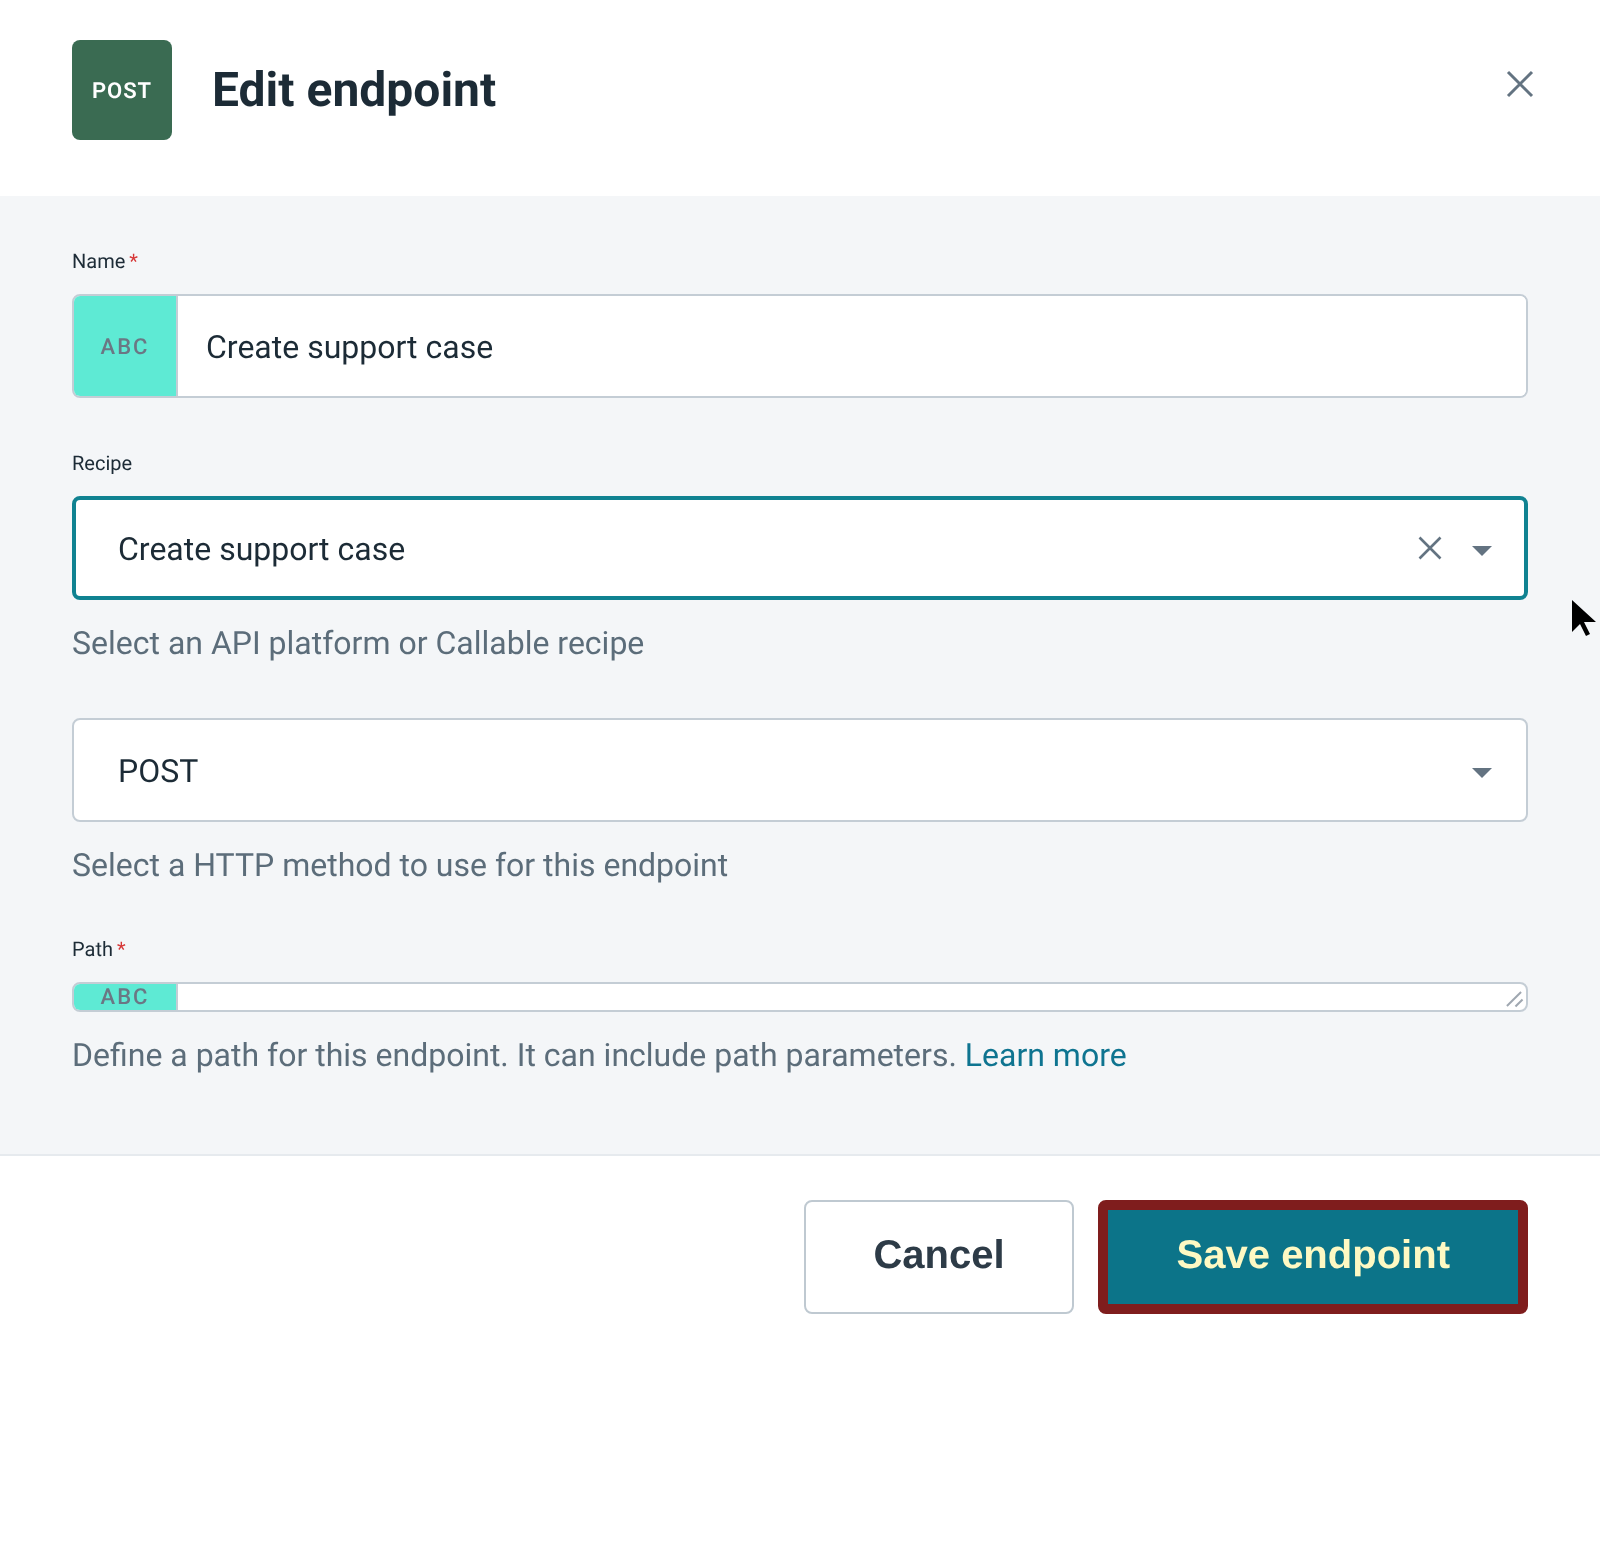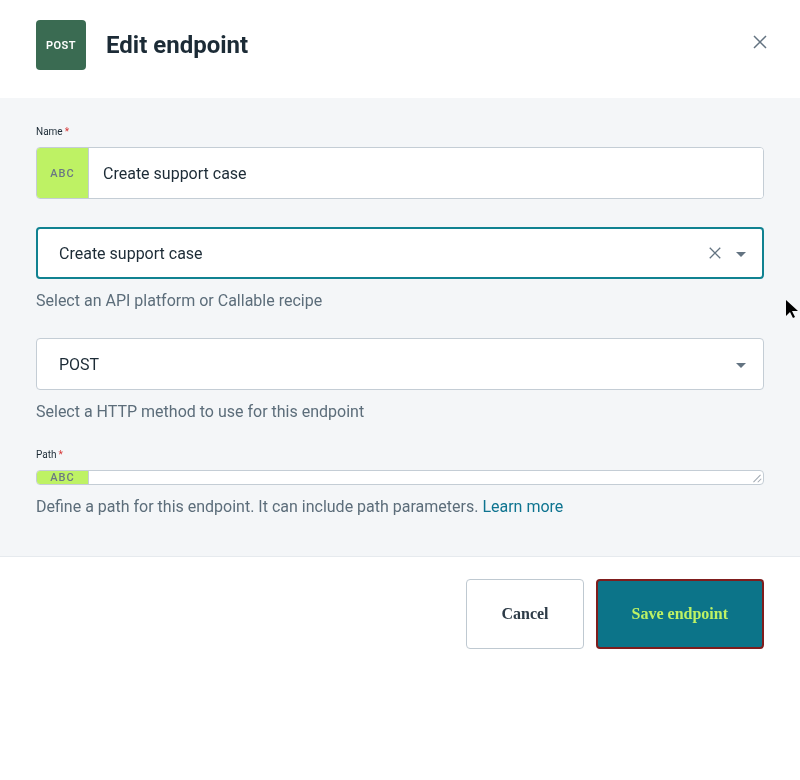--- a/index.html
+++ b/index.html
@@ -75,21 +75,21 @@
     }
     .input-wrapper {
       display: flex;
       background: #ffffff;
       border: 1px solid #c4cdd5;
       border-radius: 4px;
       height: 52px;
       overflow: hidden;
     }
     .input-prefix {
-      background: #bef264;
+      background: #5eead4;
       border-right: 1px solid #c4cdd5;
       display: flex;
       align-items: center;
       justify-content: center;
       width: 52px;
       font-size: 11px;
       letter-spacing: 1px;
       color: #6b7784;
       font-weight: 500;
     }
@@ -201,36 +201,36 @@
     }
     .footer {
       display: flex;
       justify-content: flex-end;
       gap: 12px;
       padding: 22px 36px 24px 36px;
       background: #ffffff;
       border-top: 1px solid #e6eaee;
     }
     .btn {
-      padding: 24px 34px;
-      font-size: 16px;
+      padding: 12px 34px;
+      font-size: 20px;
       font-weight: 600;
       border-radius: 4px;
       cursor: pointer;
-      font-family: Liberation Serif, serif;
+      font-family: Liberation Sans, sans-serif;
     }
     .btn-cancel {
       background: #ffffff;
       border: 1px solid #bfc9d1;
       color: #2d3b47;
     }
     .btn-primary {
       background: #0c7489;
-      border: 2px solid #7f1d1d;
-      color: #bef264;
+      border: 5px solid #7f1d1d;
+      color: #fef9c3;
     }
     .cursor-indicator {
       position: absolute;
       right: -2px;
       top: 300px;
       width: 16px;
       height: 20px;
       pointer-events: none;
       z-index: 100;
     }
@@ -256,20 +256,21 @@
     <label class="form-label">
       <span>Name</span><span class="required">*</span>
     </label>
     <div class="input-wrapper">
       <div class="input-prefix">ABC</div>
       <input type="text" class="text-input" value="Create support case" style="">
     </div>
   </div>
 
   <div class="form-group">
+    <label class="form-label">Recipe</label>
     <div class="select-wrapper focused">
       <span class="select-value">Create support case</span>
       <span class="select-clear">
         <svg viewBox="0 0 16 16" fill="none" stroke="currentColor" stroke-width="1.5">
           <path d="M2 2 L14 14 M14 2 L2 14"></path>
         </svg>
       </span>
       <span class="select-arrow">
         <svg viewBox="0 0 12 12" fill="currentColor">
           <path d="M1 3 L6 8 L11 3 Z"></path>

